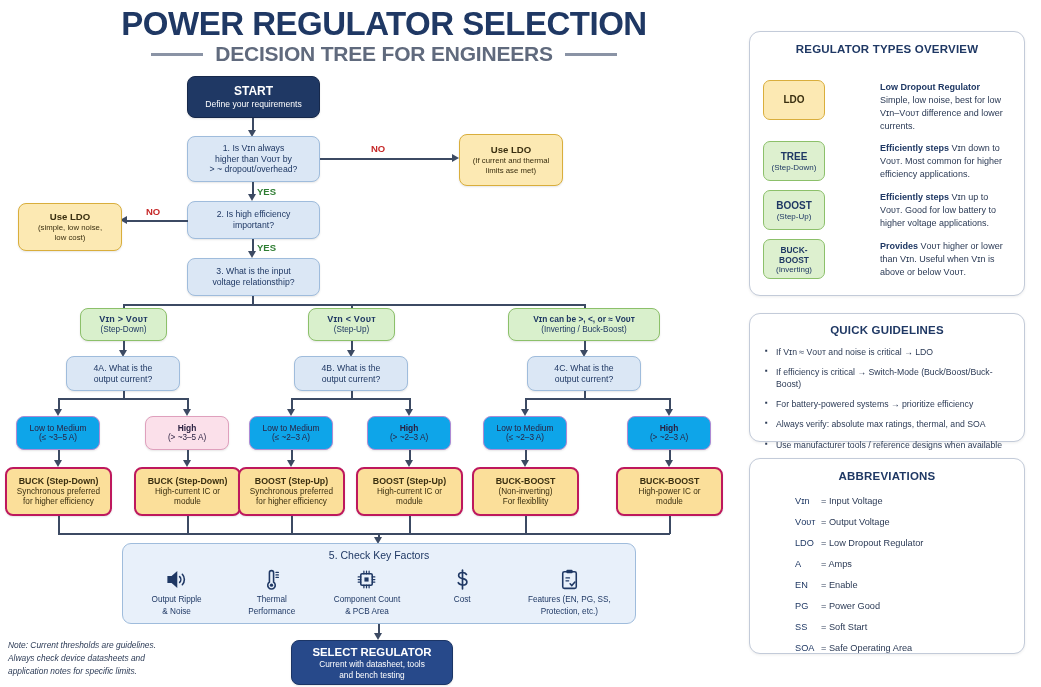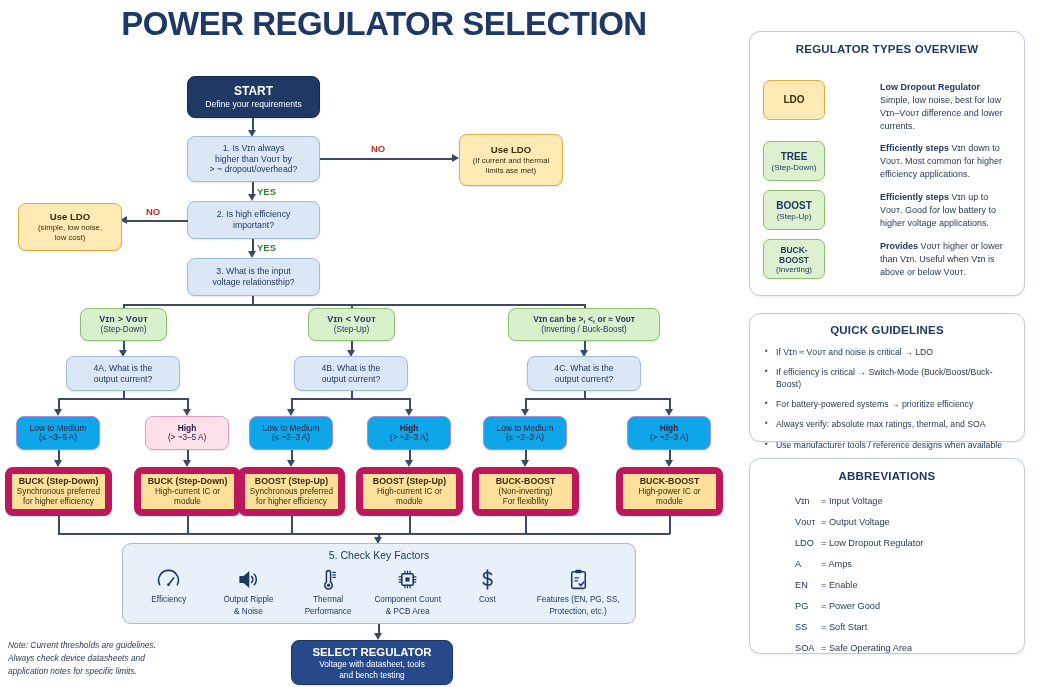--- a/index.html
+++ b/index.html
@@ -33,21 +33,21 @@
     display:flex; flex-direction:column; align-items:center; justify-content:center;
     text-align:center; line-height:1.25;
     box-shadow:0 1px 2px rgba(0,0,0,0.10);
   }
   .n-start { background:#1f3864; border:1px solid #16284a; color:#fff; }
   .n-q     { background:#dbe7f5; border:1px solid #9fbcdc; color:#1f3864; }
   .n-ldo   { background:#fce9b3; border:1px solid #d9ae3c; color:#3a2f10; }
   .n-green { background:#d9f0cc; border:1px solid #8cc06a; color:#1f3864; }
   .n-purple{ background:#0ea5e9; border:1px solid #ad8ad4; color:#2a2140; }
   .n-pink  { background:#fbe0ea; border:1px solid #dfa0bd; color:#2a2140; }
-  .n-rec   { background:#fbdf9a; border:7px solid #be185d; color:#3a2f10; }
+  .n-rec   { background:#fbdf9a; border:2px solid #be185d; color:#3a2f10; }
   .n-end   { background:#27498a; border:1px solid #1b3566; color:#fff; }
 
   .ln1 { font-weight:bold; }
   .ln2, .ln3 { font-weight:normal; }
   .sc { font-size:0.80em; letter-spacing:0.2px; }
 
   
   .vline { position:absolute; width:1.6px; background:#3c4a63; }
   .hline { position:absolute; height:1.6px; background:#3c4a63; }
   .arrow-d { position:absolute; width:0; height:0;
@@ -110,20 +110,25 @@
   .abbr-row { display:flex; font-size:9.2px; color:#1f3864; margin-bottom:10px; line-height:1.2; }
   .abbr-k { width:60px; flex:0 0 60px; padding-left:34px; font-weight:normal; }
   .abbr-v { color:#2b3a55; }
 </style>
 </head>
 <body>
 
 <div class="page">
 
   <div class="title">POWER REGULATOR SELECTION</div>
+  <div class="subwrap">
+    <div class="subrule"></div>
+    <div class="subtitle">DECISION TREE FOR ENGINEERS</div>
+    <div class="subrule"></div>
+  </div>
 
   <div class="node n-start" style="left:187px;top:76px;width:133px;height:42px;">
     <div class="ln1" style="font-size:12px;">START</div>
     <div class="ln2" style="font-size:8.6px;text-align:center;">Define your requirements</div>
   </div>
   <div class="vline" style="left:252px;top:118px;height:14px;"></div>
   <div class="arrow-d" style="left:248px;top:130px;"></div>
 
   <div class="node n-q" style="left:187px;top:136px;width:133px;height:46px;">
     <div style="font-size:8.7px;">1. Is Vɪn always</div>
@@ -306,31 +311,20 @@
   <div class="vline" style="left:525px;top:516px;height:18px;"></div>
   <div class="vline" style="left:669px;top:516px;height:18px;"></div>
   <div class="hline" style="left:58px;top:533px;width:612px;"></div>
   <div class="vline" style="left:378px;top:533px;height:7px;"></div>
   <div class="arrow-d" style="left:374px;top:537px;"></div>
 
   <div class="factors">
     <div class="factors-title">5. Check Key Factors</div>
     <div class="factor-row">
 
-      <div class="factor">
-        <div class="ic">
-          <svg width="25" height="25" viewBox="0 0 24 24" fill="none" stroke="#1f3864" stroke-width="1.5" stroke-linecap="round">
-            <path d="M3.5 17a9.5 9.5 0 1 1 17 0"></path>
-              <circle cx="12" cy="17" r="1.3" fill="#1f3864" stroke="none"></circle>
-            <path d="M12 17 L17 10.5"></path>
-          </svg>
-        </div>
-        <div class="cap">Efficiency</div>
-        <div class="cap"></div>
-      </div>
 
       <div class="factor">
         <div class="ic">
           <svg width="25" height="25" viewBox="0 0 24 24" fill="none" stroke="#1f3864" stroke-width="1.5" stroke-linecap="round">
             <path d="M4 9.5h3.5L12 5.5v13L7.5 14.5H4z" fill="#1f3864"></path>
             <path d="M15 9.2a4 4 0 0 1 0 5.6"></path>
               <path d="M17.6 7a7.4 7.4 0 0 1 0 10"></path>
           </svg>
         </div>
         <div class="cap">Output Ripple</div>
@@ -386,21 +380,21 @@
       </div>
 
     </div>
   </div>
 
   <div class="vline" style="left:378px;top:624px;height:12px;"></div>
   <div class="arrow-d" style="left:374px;top:633px;"></div>
 
   <div class="node n-end" style="left:291px;top:640px;width:162px;height:45px;">
     <div class="ln1" style="font-size:11.4px;">SELECT REGULATOR</div>
-    <div style="font-size:8.3px;">Voltage with datasheet, tools</div>
+    <div style="font-size:8.3px;">Current with datasheet, tools</div>
     <div style="font-size:8.3px;">and bench testing</div>
   </div>
 
   <div class="note">
     <div>Note: Current thresholds are guidelines.</div>
     <div>Always check device datasheets and</div>
     <div>application notes for specific limits.</div>
   </div>
 
   <div class="panel" style="left:749px;top:31px;width:276px;height:265px;padding:11px 13px 6px 13px;">

